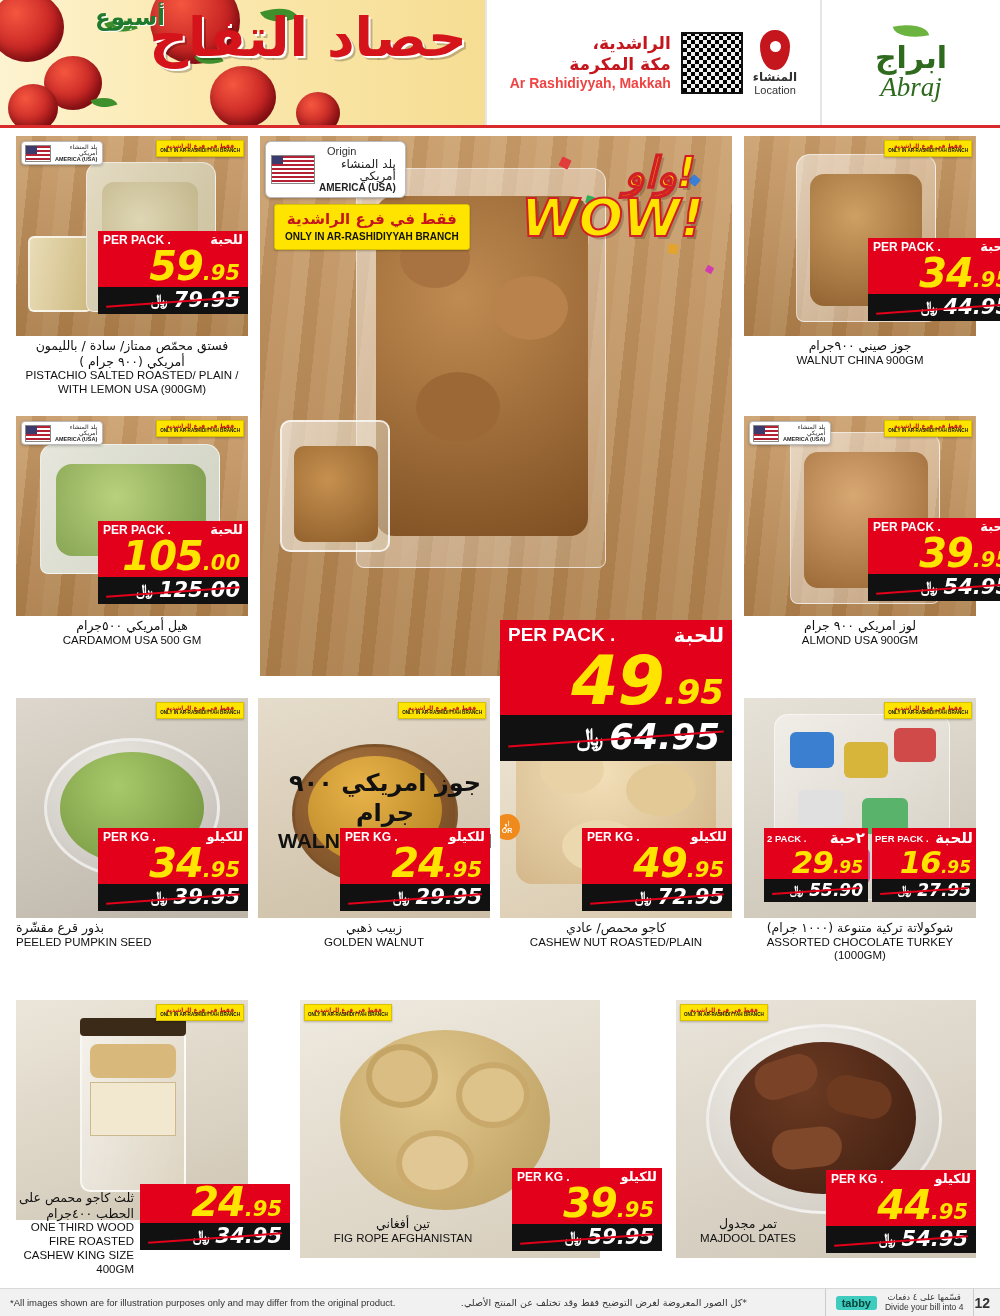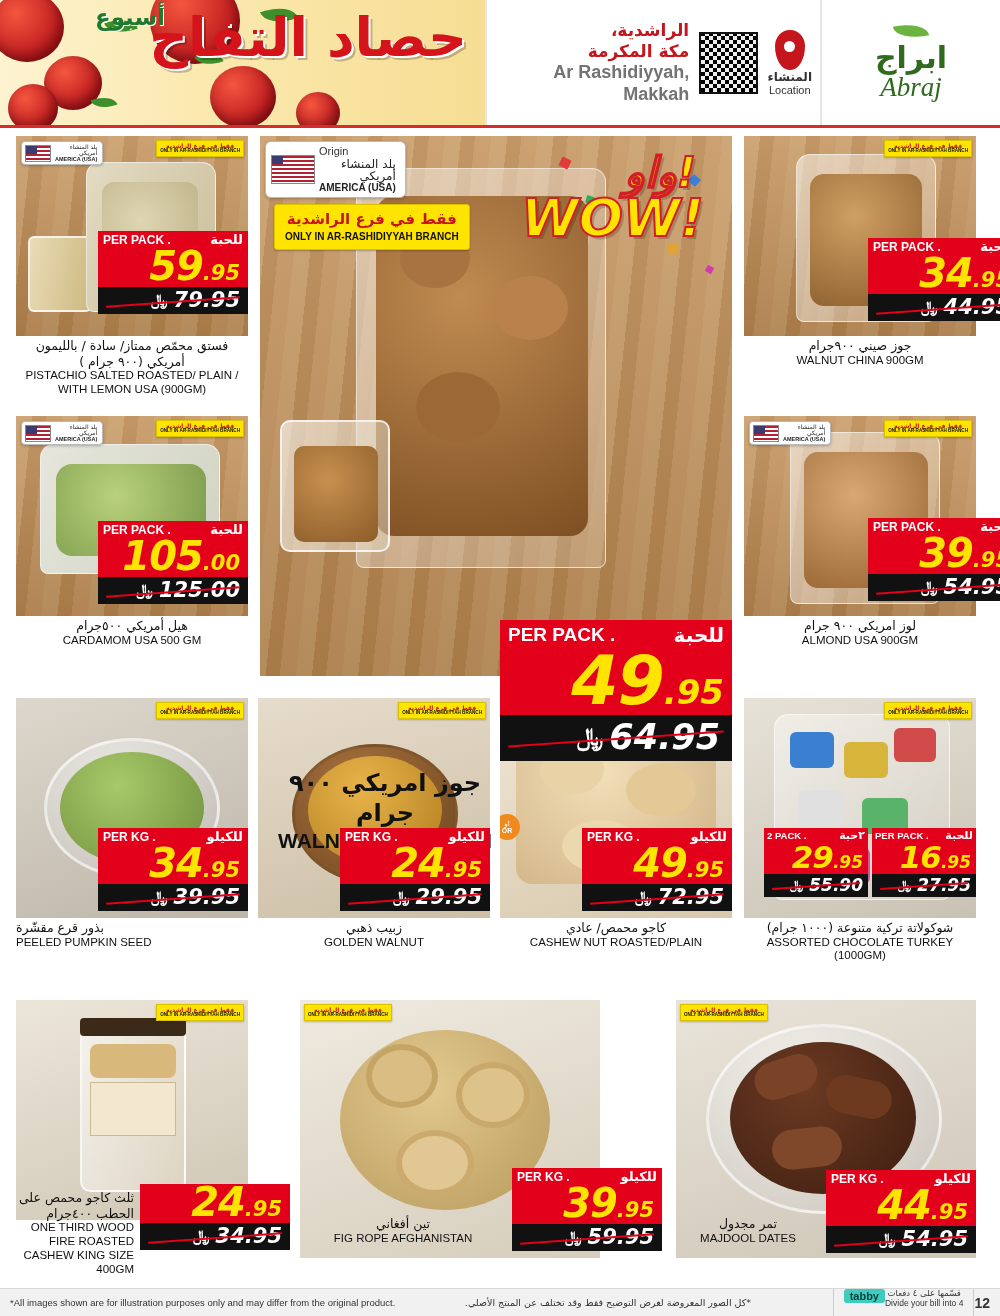--- a/index.html
+++ b/index.html
@@ -62,21 +62,21 @@
     border-left: 2px solid #e5e5e5;
     padding: 0 8px;
   }
   .loc-text { text-align: right; direction: rtl; }
   .loc-ar {
     font-family: "DejaVu Sans", sans-serif;
     font-size: 17px; font-weight: bold; color: #c4161c; line-height: 1.25;
   }
   .loc-en {
     font-family: "Liberation Sans", sans-serif;
-    font-size: 18px; font-weight: bold; color: #737373; line-height: 1.2;
+    font-size: 14px; font-weight: bold; color: #ef4444; line-height: 1.2;
   }
   .qr {
     width: 62px; height: 62px;
     background:
       repeating-linear-gradient(90deg,#111 0 4px,#fff 4px 8px),
       repeating-linear-gradient(0deg,#111 0 4px,#fff 4px 8px);
     background-blend-mode: difference;
     border: 2px solid #111;
   }
   .pin-wrap { text-align: center; }
@@ -179,21 +179,21 @@
     content: ""; position: absolute; left: 0; top: 0;
     width: 11px; height: 8px; background: #3c3b6e;
   }
   .origin-txt { line-height: 1.05; }
   .origin-ar { font-family:"DejaVu Sans",sans-serif; font-size: 6px; color: #222; direction: rtl; }
   .origin-en { font-size: 5.5px; color: #222; font-weight: bold; }
   .origin.big { padding: 4px 9px 4px 5px; border-radius: 6px; }
   .origin.big .flag { width: 44px; height: 29px; }
   .origin.big .origin-ar { font-size: 12px; }
   .origin.big .origin-en { font-size: 10px; }
-  .origin.big .origin-lbl { font-size: 11px; color:#333; }
+  .origin.big .origin-lbl { font-size: 11px; color:#333;margin-left:8px; }
 
   
   .sticker {
     position: absolute; top: 4px; right: 4px;
     background: #ffe400; border: 1px solid #d8c200;
     padding: 2px 3px; text-align: center;
     z-index: 5; line-height: 1.05;
     box-shadow: 0 1px 2px rgba(0,0,0,.25);
   }
   .sticker .s-ar { font-family:"DejaVu Sans",sans-serif; font-size: 6px; font-weight: bold; color:#c4161c; direction: rtl; }
@@ -242,21 +242,21 @@
   .tag.big .tag-unit { font-size: 19px; padding: 3px 8px; }
   .tag.big .tag-unit .ar { font-size: 20px; }
   .tag.big .tag-price .main { font-size: 68px; }
   .tag.big .tag-price .dec { font-size: 34px; }
   .tag.big .tag-old { font-size: 35px; padding: 2px 12px 4px 6px; }
   .tag.big .tag-old .riyal { font-size: 24px; }
 
   
   .tag.half { width: 104px; }
   .tag.half .tag-unit { font-size: 9.5px; padding: 1px 3px; }
-  .tag.half .tag-unit .ar { font-size: 11px; }
+  .tag.half .tag-unit .ar { font-size: 15px; }
   .tag.half .tag-price { padding: 0 5px 2px 3px; }
   .tag.half .tag-price .main { font-size: 31px; }
   .tag.half .tag-price .dec { font-size: 17px; }
   .tag.half .tag-old { font-size: 17px; padding: 1px 5px 2px 3px; }
   .tag.half .tag-old .riyal { font-size: 12px; }
 
   
   .names { position: absolute; z-index: 6; }
   .name-ar {
     font-family: "DejaVu Sans", sans-serif;
@@ -285,21 +285,21 @@
     position: absolute; bottom: 0; left: 0;
     width: 1000px; height: 28px;
     background: #f1f1f1;
     border-top: 1px solid #d8d8d8;
     display: flex; align-items: center; justify-content: space-between;
     padding: 0 10px;
     font-size: 9.5px; color: #333;
   }
   .footer .ar { font-family: "DejaVu Sans", sans-serif; direction: rtl; }
   .tabby {
-    display: flex; align-items: flex-start; 
+    display: flex; align-items: center; gap: 8px;
     border-left: 1px solid #ccc; border-right: 1px solid #ccc;
     padding: 0 10px; height: 100%;
   }
   .tabby-logo {
     background: #3eccbf; color: #06413c; font-weight: bold;
     border-radius: 3px; padding: 1px 6px; font-size: 11px;
   }
   .tabby-txt { text-align: center; line-height: 1.15; font-size: 8.5px; }
   .pagenum { font-weight: bold; font-size: 14px; color: #333; }
 </style>

